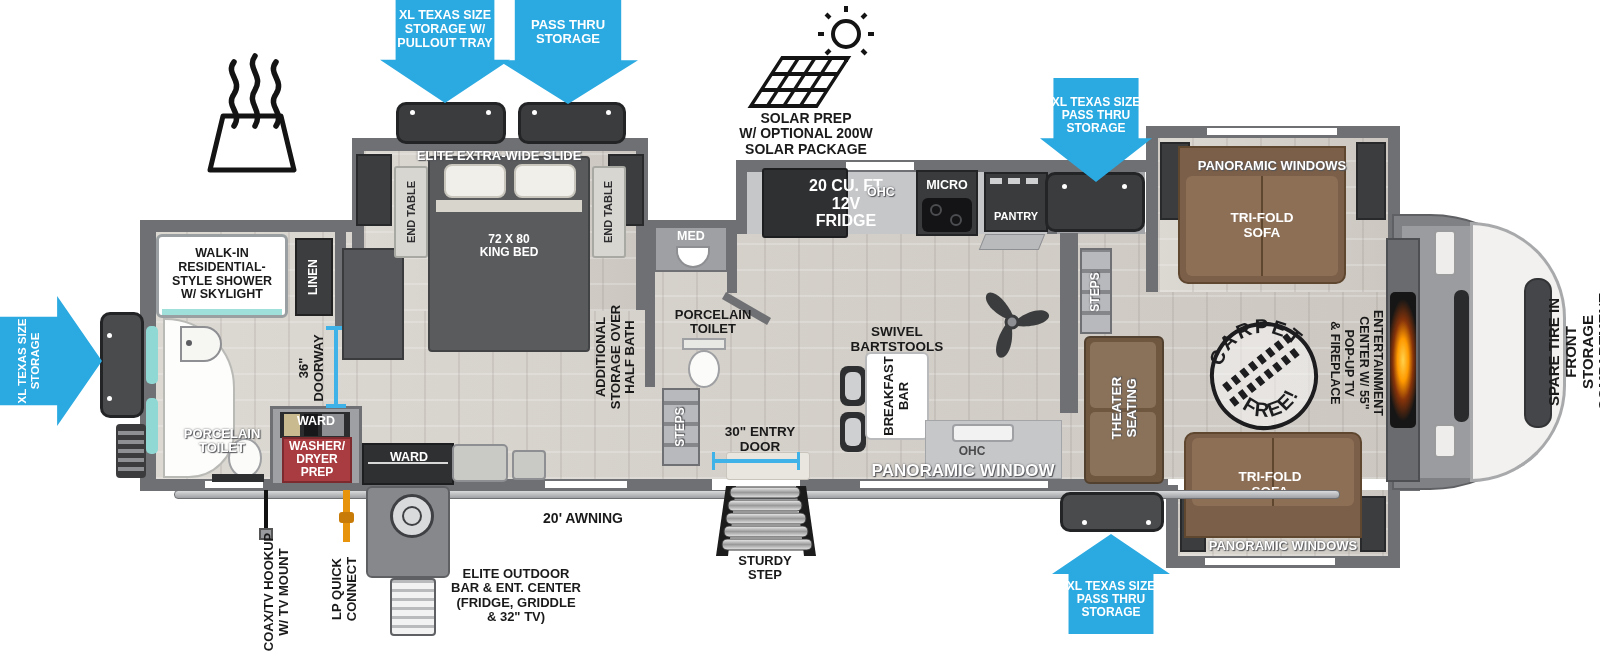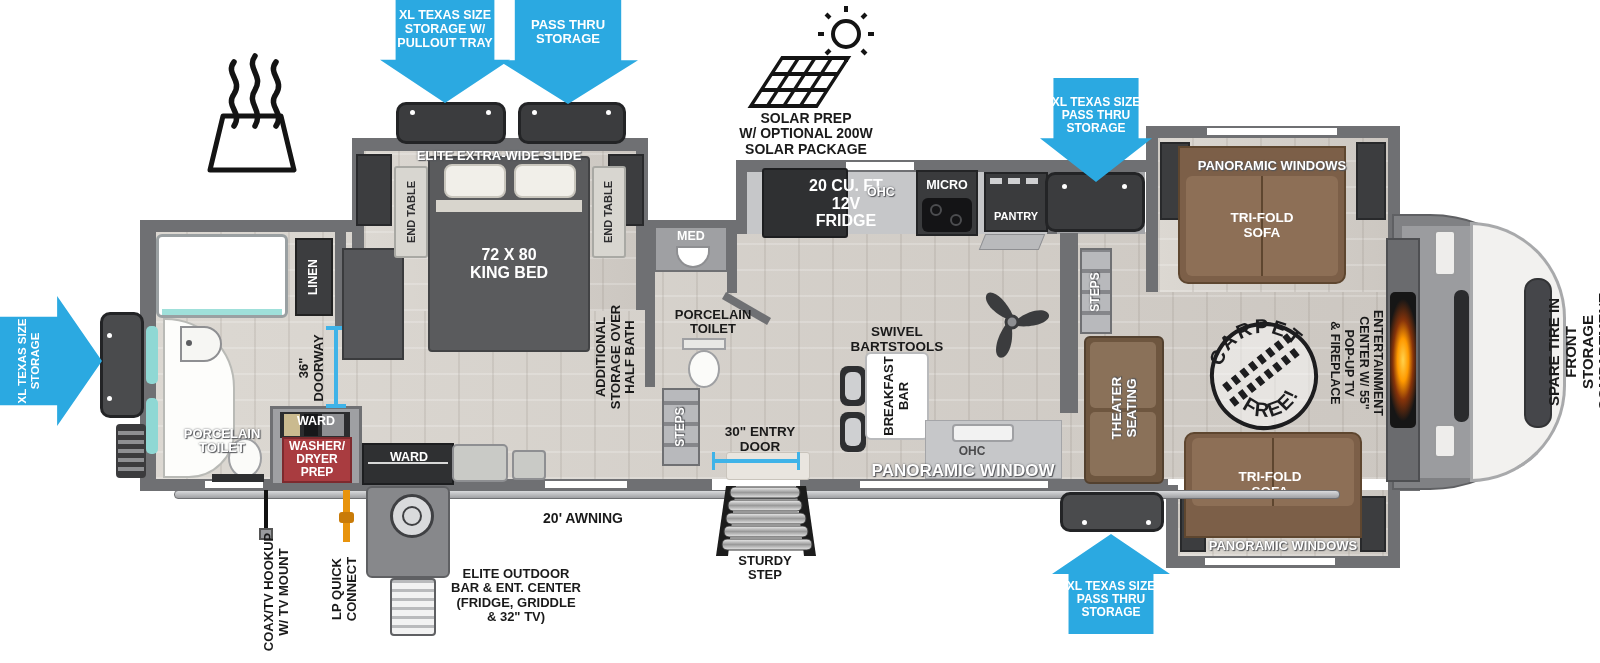--- a/index.html
+++ b/index.html
@@ -74,20 +74,24 @@
   <div class="wall" style="left:1166px;top:485px;width:12px;height:83px;"></div>
   <div class="wall" style="left:1388px;top:485px;width:12px;height:83px;"></div>
   <div class="sill" style="left:1205px;top:558px;width:130px;height:7px;"></div>
 
   <div class="sill" style="left:205px;top:481px;width:58px;height:7px;"></div>
   <div class="sill" style="left:545px;top:481px;width:82px;height:7px;"></div>
   <div class="sill" style="left:860px;top:481px;width:188px;height:7px;"></div>
 
   <div class="abs" style="left:156px;top:234px;width:132px;height:84px;background:#fff;border:3px solid #9aa0a2;border-radius:6px;box-sizing:border-box;"></div>
   <div class="abs" style="left:162px;top:309px;width:120px;height:6px;background:#9fe0da;"></div>
+  <div class="hl" style="left:222px;top:274px;font-size:12.5px;">WALK-IN
+RESIDENTIAL-
+STYLE SHOWER
+W/ SKYLIGHT</div>
   <div class="abs" style="left:295px;top:238px;width:38px;height:78px;background:#3c3d3f;border:2px solid #222;box-sizing:border-box;"></div>
   <div class="vl w" style="left:314px;top:277px;font-size:12px;">LINEN</div>
   <div class="abs" style="left:163px;top:318px;width:72px;height:160px;background:#fdfdfb;border:2px solid #b9bab6;box-sizing:border-box;border-radius:0 70px 46px 0;"></div>
   <div class="abs" style="left:180px;top:326px;width:42px;height:36px;background:#f6f6f3;border:2px solid #8e8f92;box-sizing:border-box;border-radius:0 22px 22px 0;"></div>
   <div class="abs" style="left:186px;top:340px;width:6px;height:6px;border-radius:50%;background:#5c5d60;"></div>
   <div class="abs" style="left:228px;top:438px;width:34px;height:40px;background:#fbfbf9;border:2px solid #9fa0a3;box-sizing:border-box;border-radius:50%;"></div>
   <div class="abs" style="left:212px;top:474px;width:52px;height:8px;background:#2e2f31;"></div>
   <div class="hl w sh" style="left:222px;top:441px;font-size:13px;">PORCELAIN
 TOILET</div>
 
@@ -110,21 +114,21 @@
 
   <div class="abs" style="left:342px;top:248px;width:62px;height:112px;background:#56575a;border:2px solid #3a3b3d;box-sizing:border-box;"></div>
   <div class="winslit" style="left:356px;top:154px;width:36px;height:72px;"></div>
   <div class="winslit" style="left:608px;top:154px;width:36px;height:72px;"></div>
   <div class="abs" style="left:394px;top:166px;width:34px;height:92px;background:#d8d6d0;border:2px solid #a9a9a4;box-sizing:border-box;border-radius:3px;"></div>
   <div class="abs" style="left:592px;top:166px;width:34px;height:92px;background:#d8d6d0;border:2px solid #a9a9a4;box-sizing:border-box;border-radius:3px;"></div>
   <div class="abs" style="left:428px;top:156px;width:162px;height:196px;background:#5a5b5d;border:2px solid #424345;box-sizing:border-box;border-radius:4px;"></div>
   <div class="abs" style="left:436px;top:200px;width:146px;height:12px;background:#d8d5cd;"></div>
   <div class="abs" style="left:444px;top:164px;width:62px;height:34px;background:#f1efe9;border:2px solid #c9c6bd;box-sizing:border-box;border-radius:8px;"></div>
   <div class="abs" style="left:514px;top:164px;width:62px;height:34px;background:#f1efe9;border:2px solid #c9c6bd;box-sizing:border-box;border-radius:8px;"></div>
-  <div class="hl w" style="left:509px;top:264px;font-size:16px;">72 X 80
+  <div class="hl w" style="left:509px;top:246px;font-size:12px;">72 X 80
 KING BED</div>
   <div class="vl" style="left:411px;top:212px;font-size:11px;color:#2e2e30;">END TABLE</div>
   <div class="vl" style="left:608px;top:212px;font-size:11px;color:#2e2e30;">END TABLE</div>
   <div class="hl w sh" style="left:499px;top:156px;font-size:13px;">ELITE EXTRA-WIDE SLIDE</div>
 
   <div class="abs" style="left:362px;top:443px;width:92px;height:42px;background:#2f3032;border:2px solid #1d1e20;box-sizing:border-box;"></div>
   <div class="abs" style="left:368px;top:462px;width:80px;height:2px;background:#d8d8d8;"></div>
   <div class="hl w" style="left:409px;top:458px;font-size:12.5px;">WARD</div>
   <div class="abs" style="left:452px;top:444px;width:56px;height:38px;background:#c9cac6;border:2px solid #8e8f92;box-sizing:border-box;border-radius:5px;"></div>
   <div class="abs" style="left:512px;top:450px;width:34px;height:30px;background:#c9cac6;border:2px solid #8e8f92;box-sizing:border-box;border-radius:4px;"></div>

